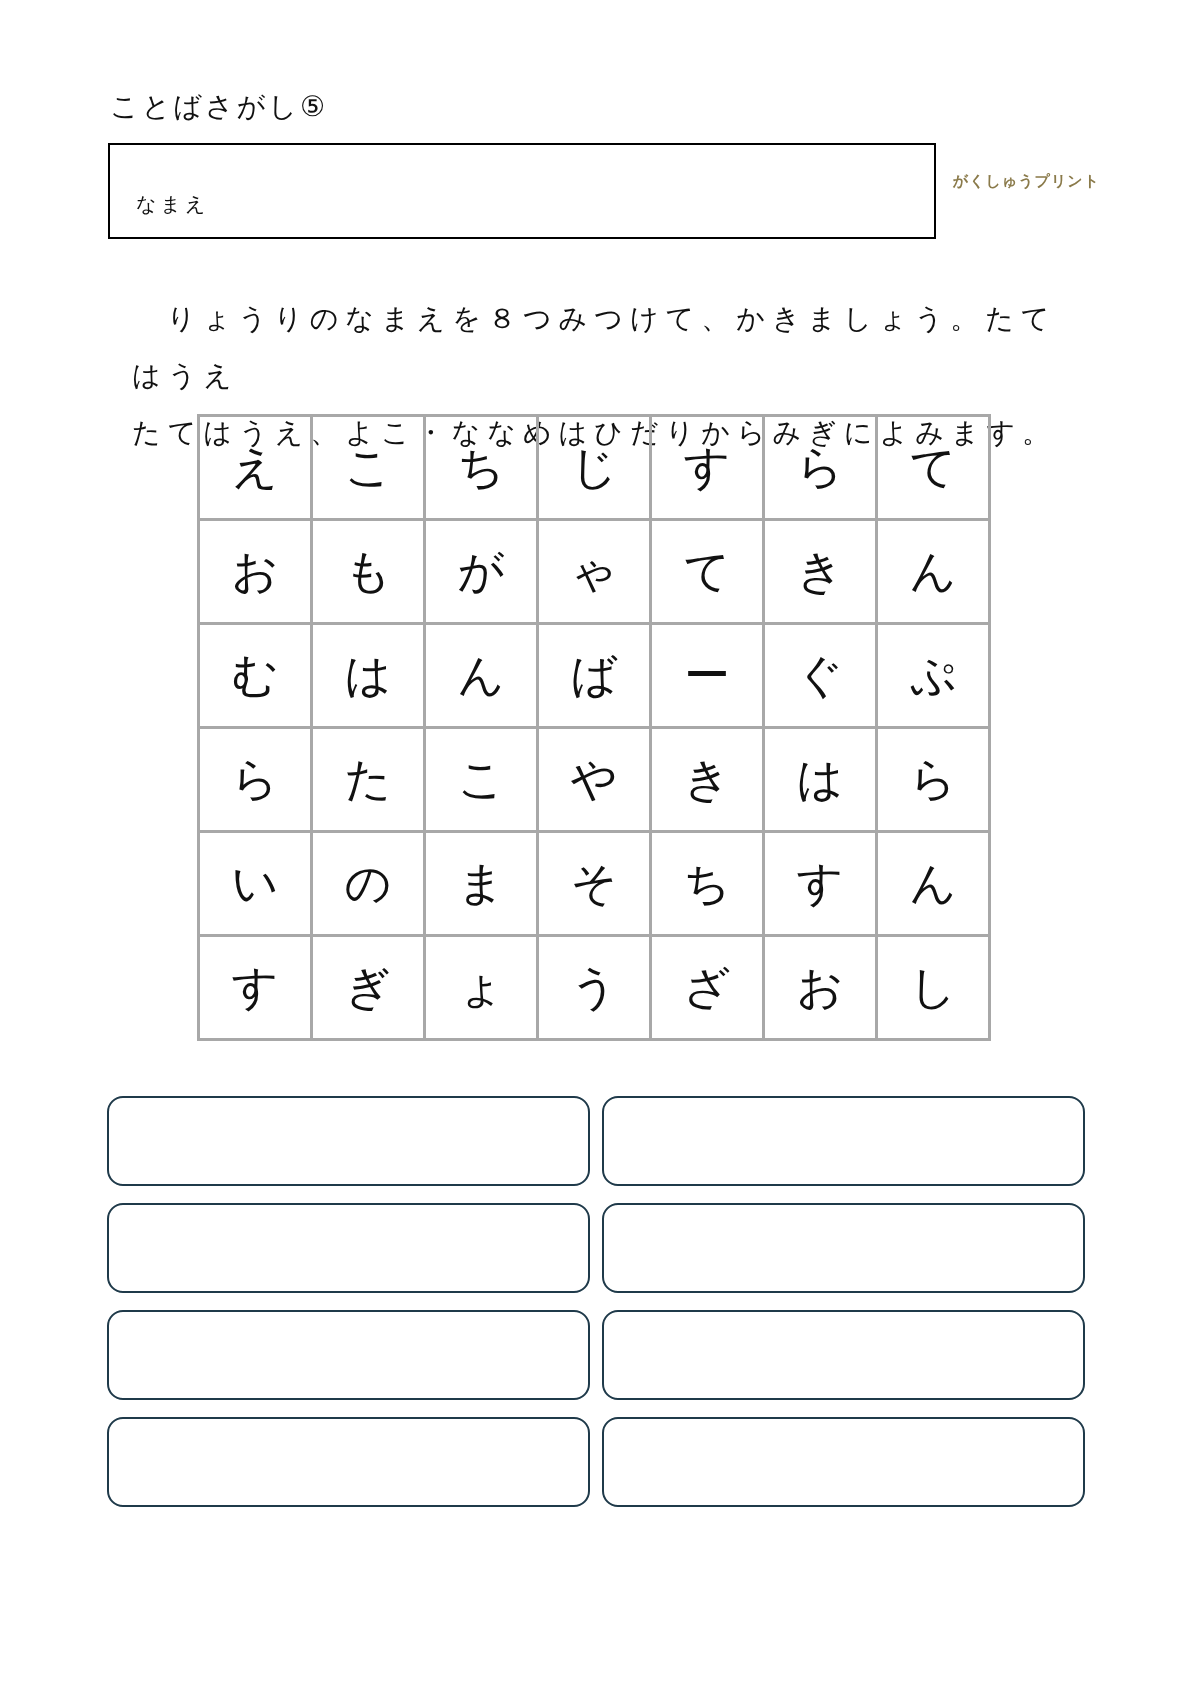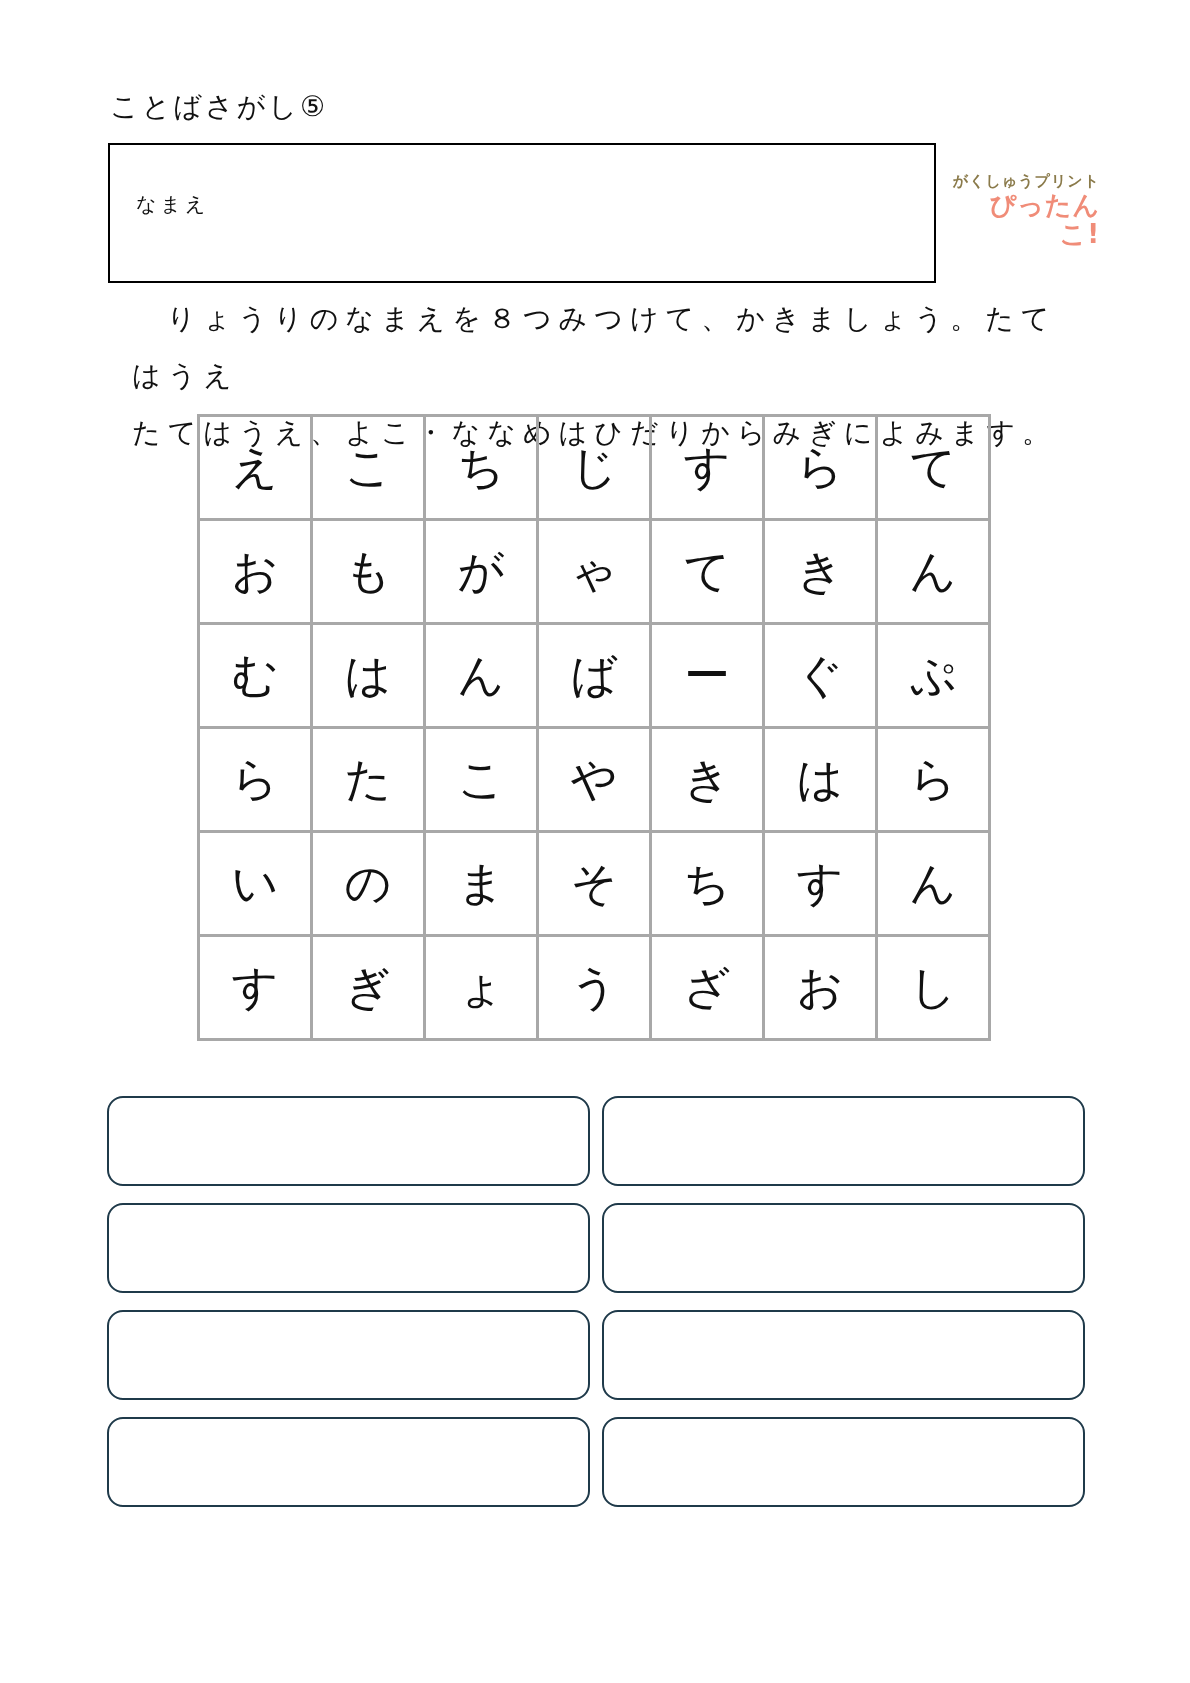--- a/index.html
+++ b/index.html
@@ -1,19 +1,19 @@
 <!DOCTYPE html>
 <html><head>
 <meta charset="utf-8">
 <style>
   html, body { margin: 0; padding: 0; background: #ffffff; }
   body { width: 1190px; height: 1683px; position: relative; overflow: hidden;
          font-family: "DejaVu Sans", "Liberation Sans", sans-serif; color: #111; }
   .title { position: absolute; left: 110px; top: 88px; font-size: 28px; letter-spacing: 3px; }
-  .name-box { position: absolute; left: 108px; top: 143px; width: 828px; height: 140px;
+  .name-box { position: absolute; left: 108px; top: 143px; width: 828px; height: 96px;
               border: 2.5px solid #000; box-sizing: border-box; }
   .name-label { position: absolute; left: 26px; top: 46px; font-size: 20px; letter-spacing: 4px; }
   .logo { position: absolute; left: 950px; top: 172px; width: 150px; text-align: right; }
   .logo-top { font-size: 15px; font-weight: bold; color: #8a7a4a; letter-spacing: 1px; }
   .logo-bottom { font-size: 26px; font-weight: bold; letter-spacing: 1px; line-height: 1.1; }
   .instructions { position: absolute; left: 132px; top: 290px; width: 960px;
                   font-size: 28px; line-height: 57px; letter-spacing: 7px; }
   .instructions p { margin: 0; }
   .grid { position: absolute; left: 197px; top: 414px; border-collapse: collapse;
           border: 3px solid #a8a8a8; }
@@ -27,23 +27,20 @@
 <body>
 
 <div class="title">ことばさがし⑤</div>
 
 <div class="name-box">
   <span class="name-label">なまえ</span>
 </div>
 
 <div class="logo">
   <div class="logo-top">がくしゅうプリント</div>
-  <div class="logo-bottom">
-    <span style="color:#f08c78">ぴったんこ!</span>
-  </div>
 </div>
 
 <div class="instructions">
   <p>　りょうりのなまえを８つみつけて、かきましょう。たてはうえ</p>
   <p>たてはうえ、よこ・ななめはひだりからみぎによみます。</p>
 </div>
 
 <table class="grid">
   <tbody id="grid-body">
       <tr>

